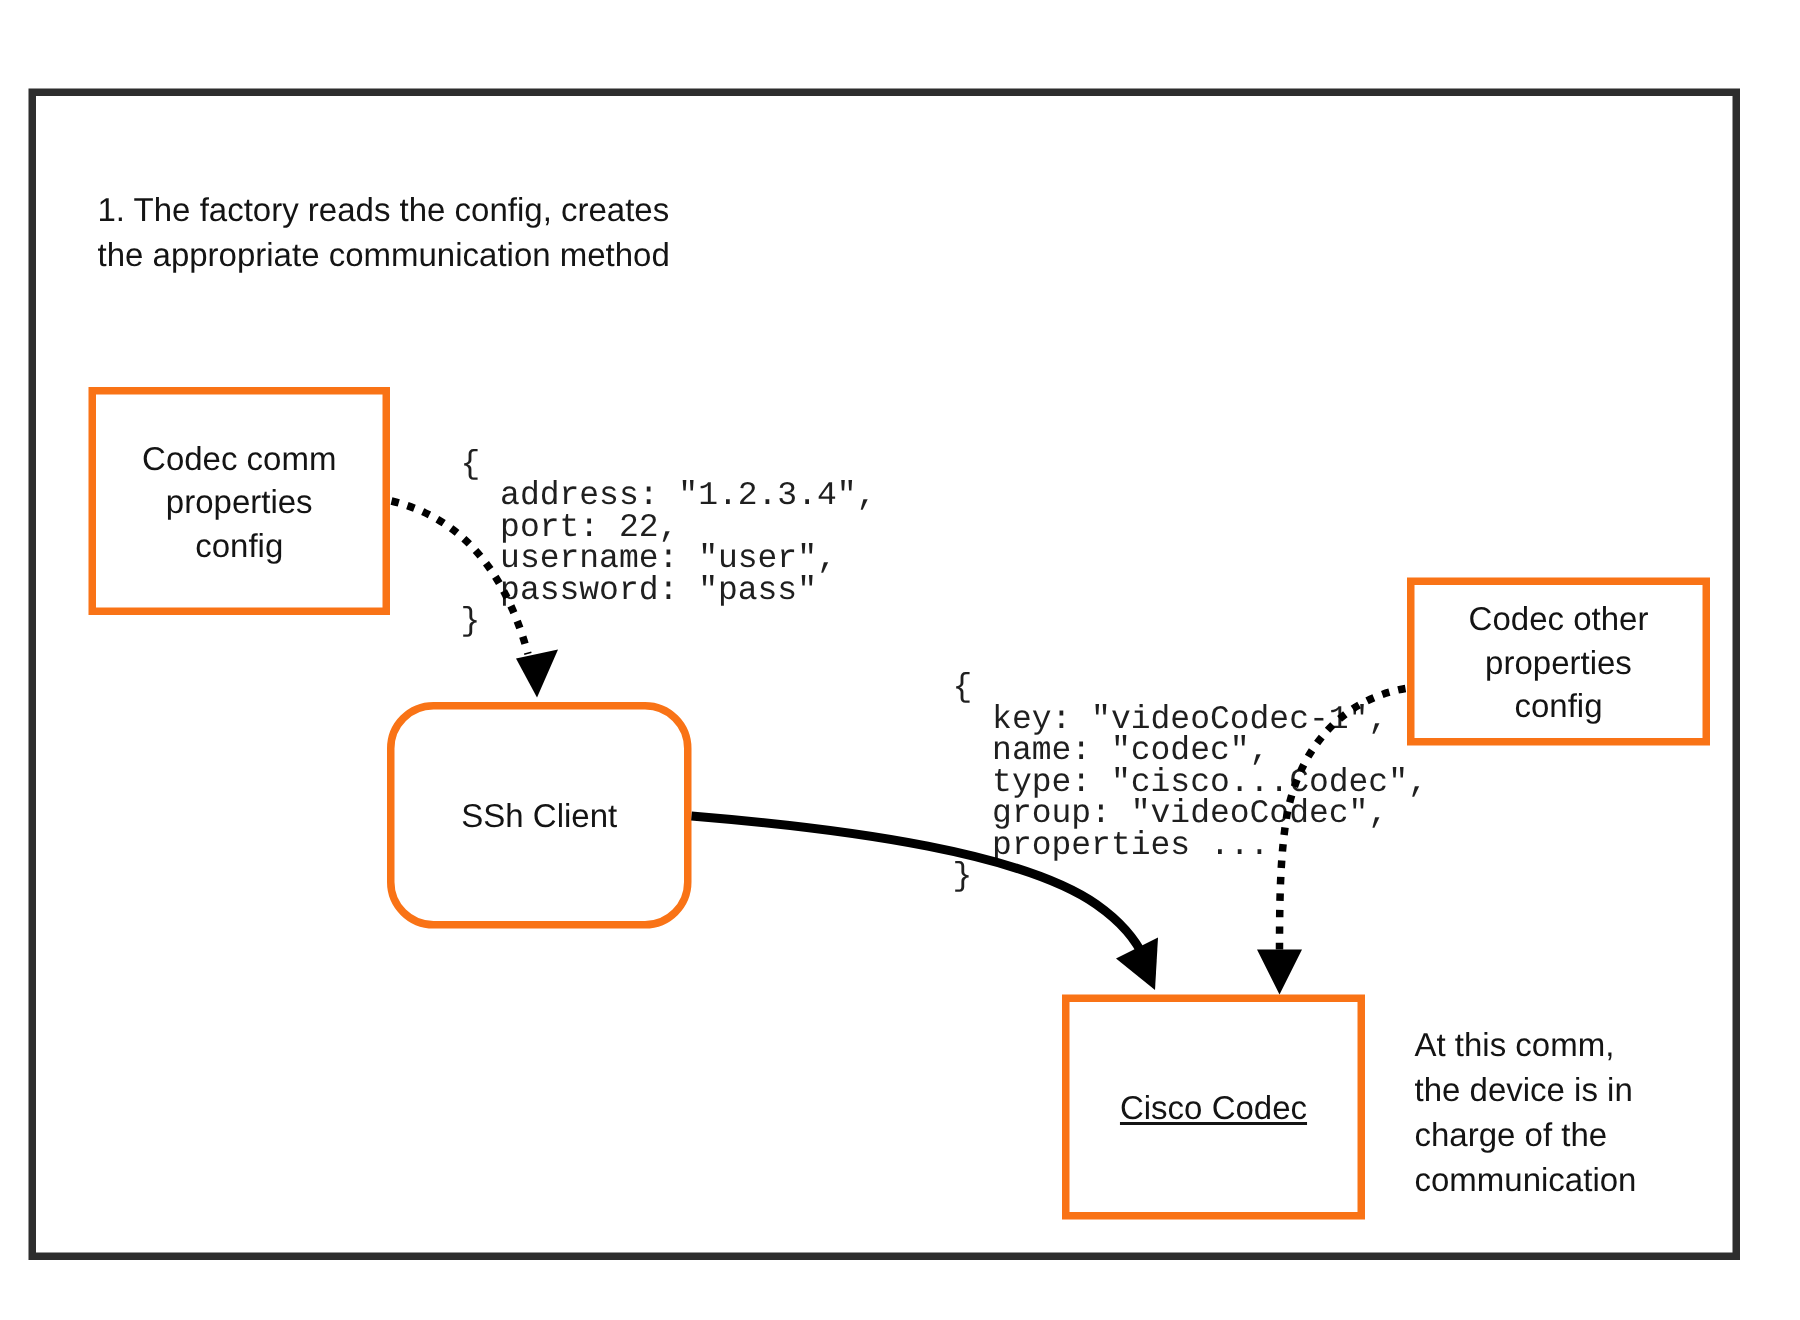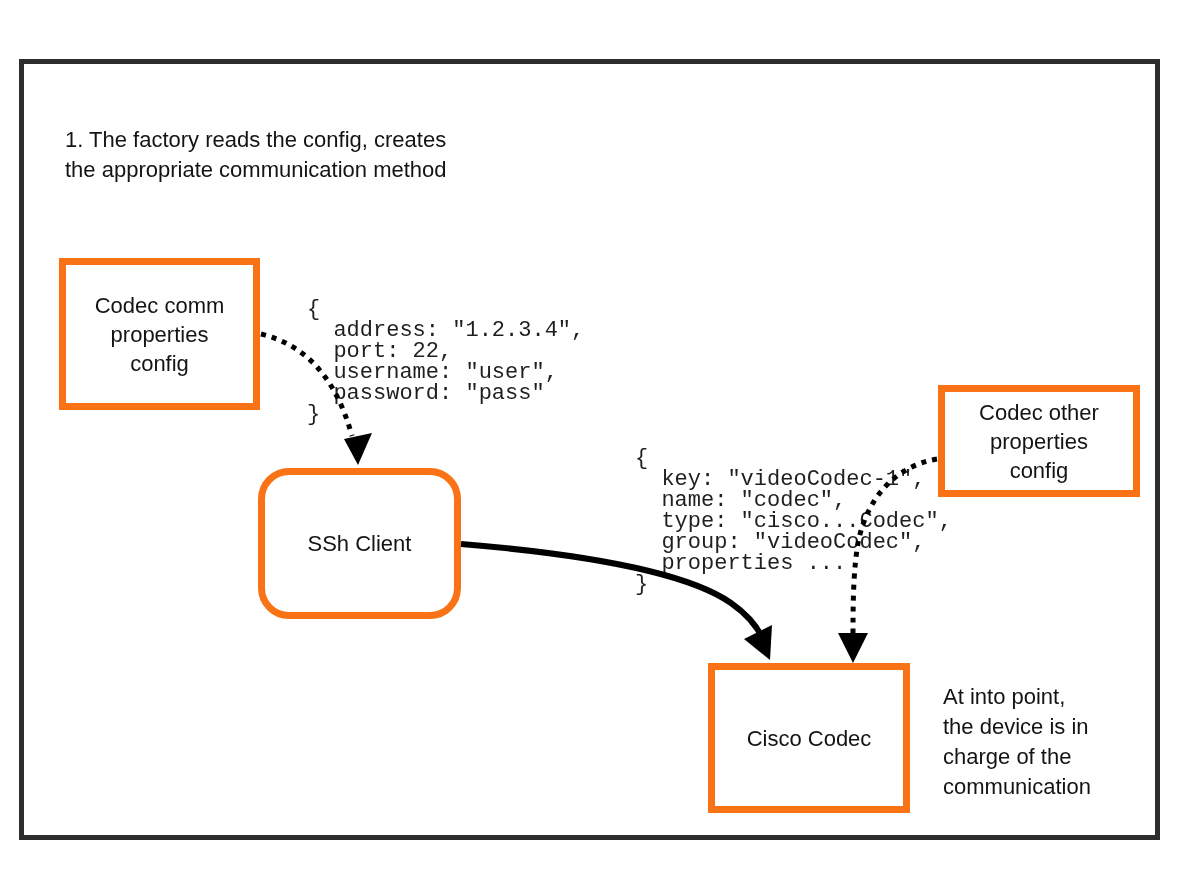--- a/index.html
+++ b/index.html
@@ -22,21 +22,21 @@
   }
   .note {
     position: absolute;
     font-size: 22px;
     line-height: 30px;
     white-space: pre-line;
     color: #141414;
   }
   .node {
     position: absolute;
-    border: 7px solid #f97316;
+    border: 5px solid #f97316;
     box-sizing: border-box;
     background: #ffffff;
     display: flex;
     align-items: center;
     justify-content: center;
     text-align: center;
     font-size: 22px;
     line-height: 29px;
     white-space: pre-line;
     color: #141414;
@@ -61,42 +61,42 @@
 <body>
 
 <div class="canvas">
 
   <div class="frame"></div>
 
   <div class="note" style="left:65px; top:88px;margin-top:37px;">1. The factory reads the config, creates
 the appropriate communication method</div>
 
 
-  <div class="note" style="left:943px; top:682px;">At into point,
+  <div class="note" style="left:943px; top:682px;">At this comm,
 the device is in
 charge of the
 communication</div>
 
   <div class="node" style="left:59px; top:258px; width:201px; height:152px;">
     <span>Codec comm
 properties
 config</span>
   </div>
 
   <div class="node" style="left:258px; top:468px; width:203px; height:151px;border-radius:31px;">
     <span>SSh Client</span>
   </div>
 
   <div class="node" style="left:938px; top:385px; width:202px; height:112px;">
     <span>Codec other
 properties
 config</span>
   </div>
 
-  <div class="node" style="left:708px; top:663px; width:202px; height:150px;">
+  <div class="node" style="left:708px; top:663px; width:202px; height:150px;text-decoration:underline;">
     <span>Cisco Codec</span>
   </div>
 
   <pre class="code" style="left:307px; top:299px;">{
   address: "1.2.3.4",
   port: 22,
   username: "user",
   password: "pass"
 }</pre>
 

